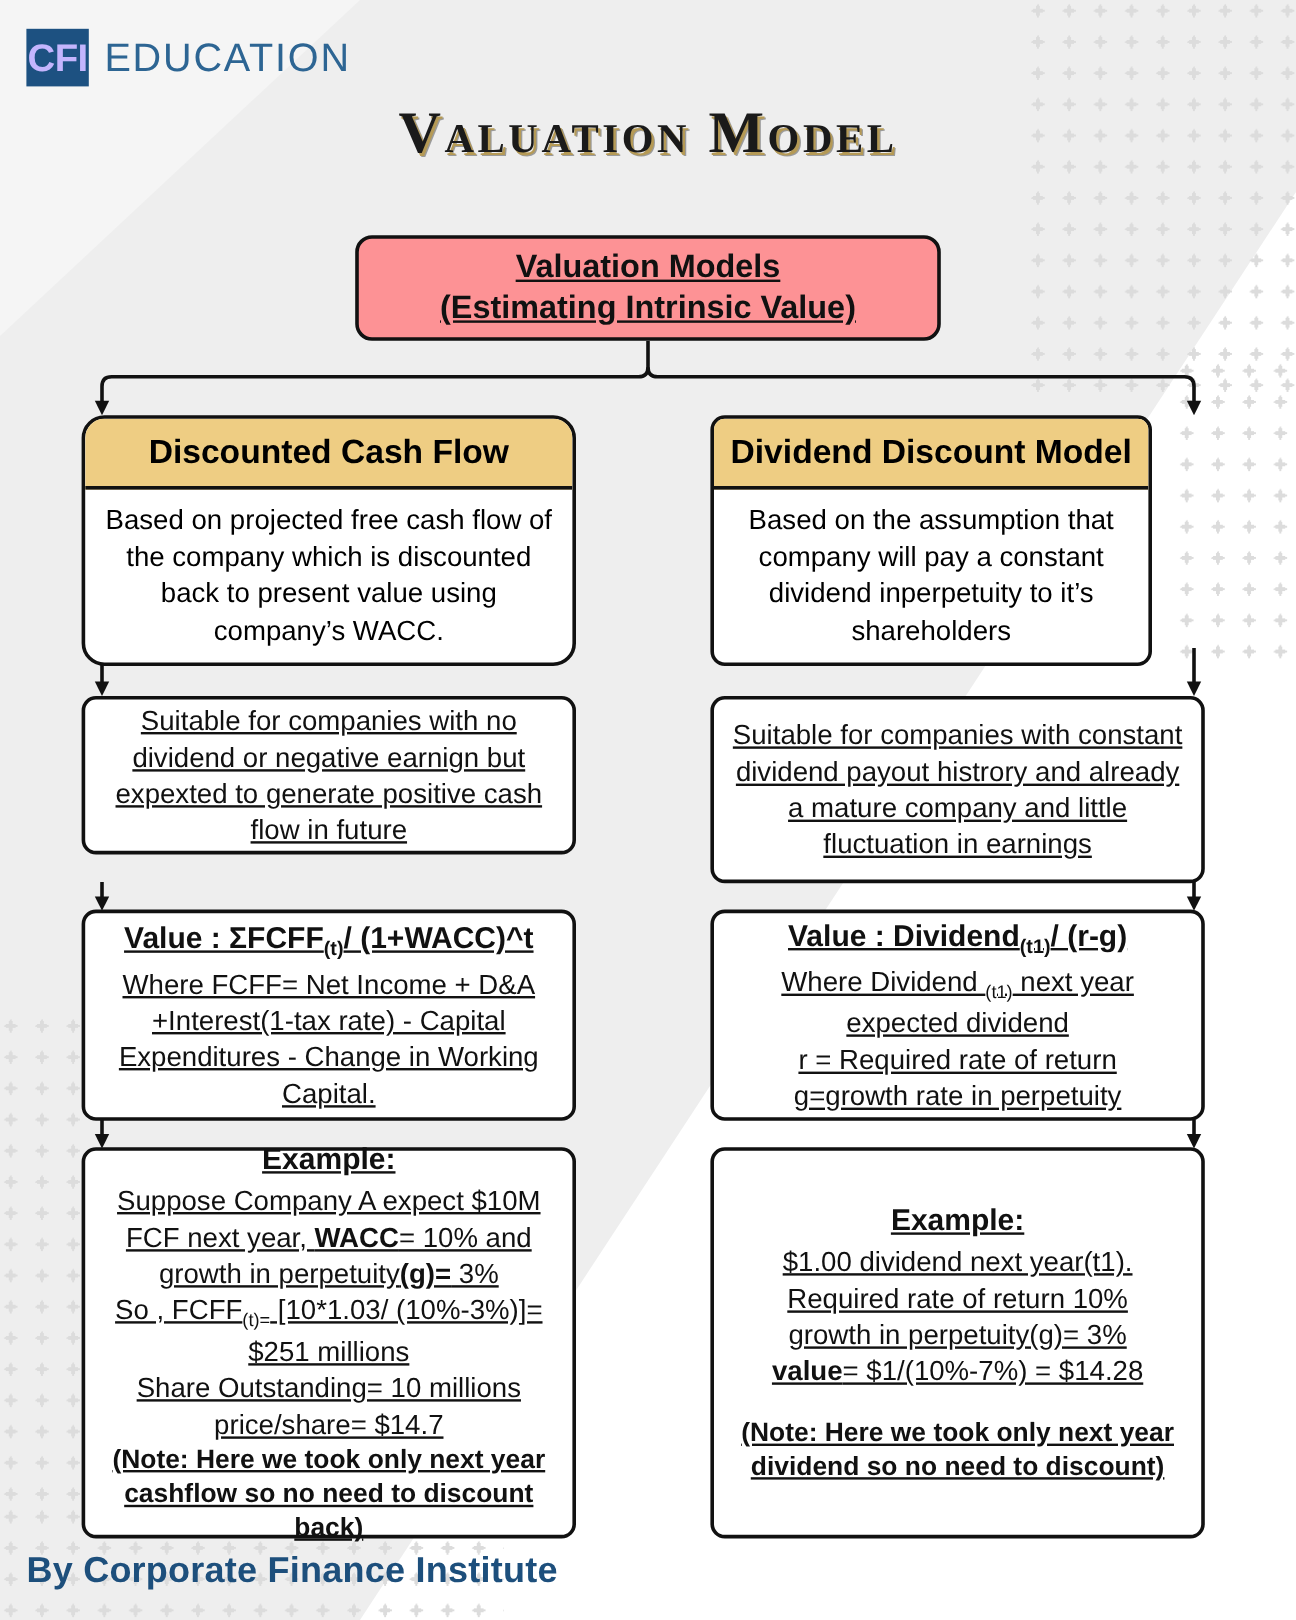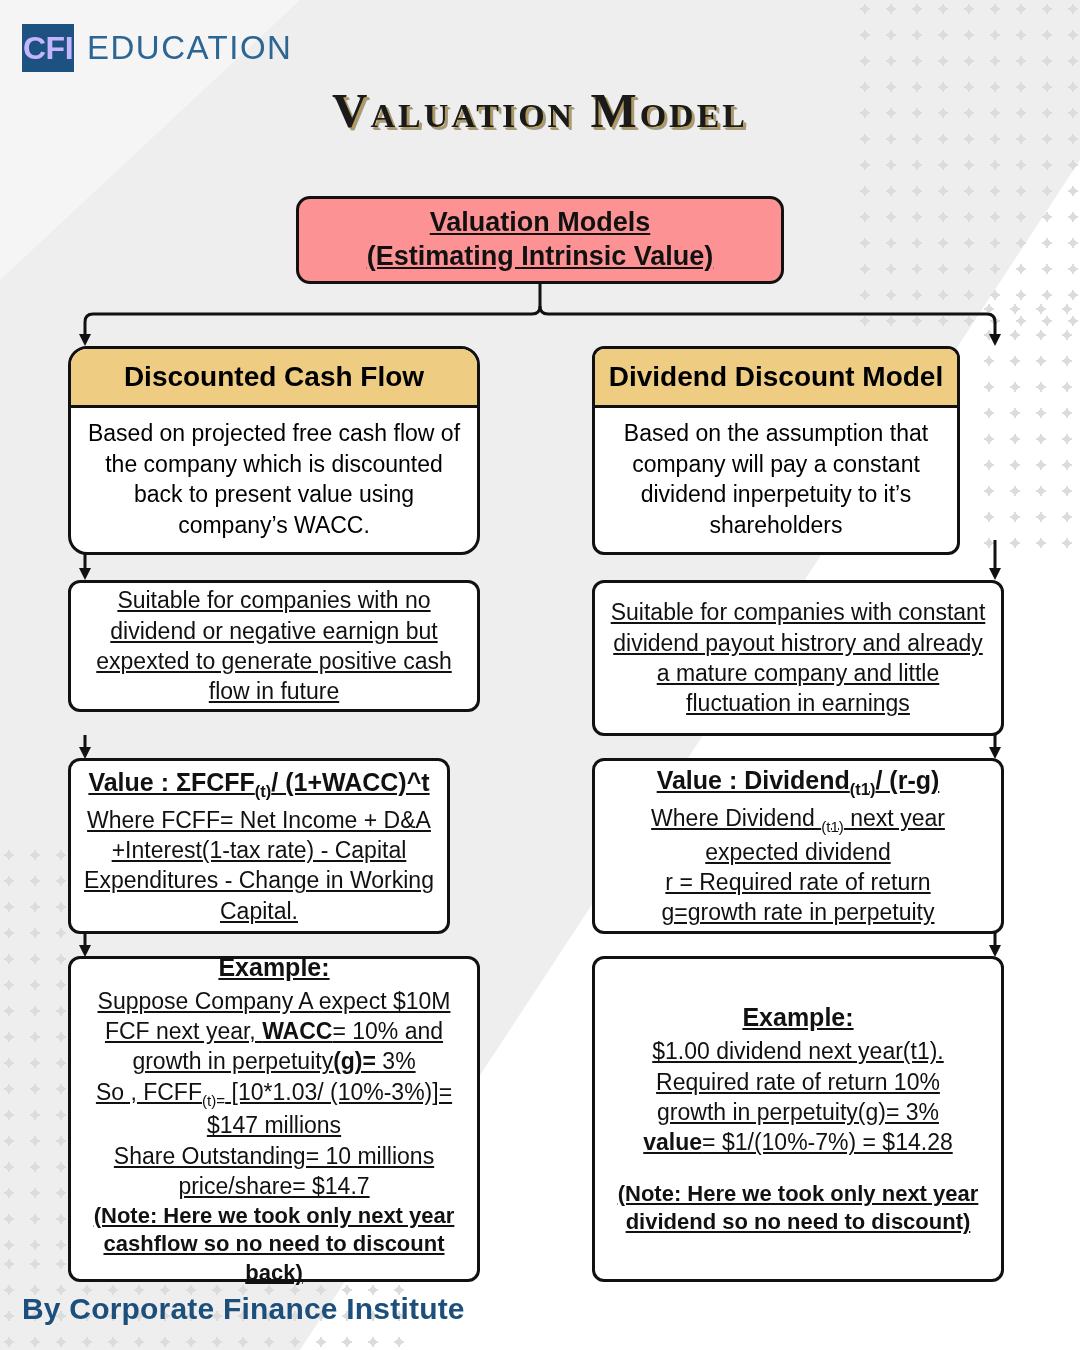--- a/index.html
+++ b/index.html
@@ -120,21 +120,21 @@
     line-height: 1.33;
     text-align: center;
   }
 
   .head-left  { top: 346px; left: 68px;  width: 412px; border-radius: 19px; }
   .head-right { top: 346px; left: 592px; width: 368px; }
 
   .b2-left  { top: 580px; left: 68px;  width: 412px; height: 132px; }
   .b2-right { top: 580px; left: 592px; width: 412px; height: 156px; }
 
-  .b3-left  { top: 758px; left: 68px;  width: 382px; height: 176px; }
+  .b3-left  { top: 758px; left: 68px;  width: 412px; height: 176px; }
   .b3-right { top: 758px; left: 592px; width: 412px; height: 176px; }
 
   .b4-left  { top: 956px; left: 68px;  width: 412px; height: 326px; }
   .b4-right { top: 956px; left: 592px; width: 412px; height: 326px; }
 
   .formula-line { font-weight: bold; font-size: 25px; margin-bottom: 2px; }
   .ex-title { font-weight: bold; font-size: 25px; margin-bottom: 2px; }
   .note { font-weight: bold; font-size: 22px; line-height: 1.3; }
   .note-gap { height: 22px; }
   sub { font-size: 0.66em; }
@@ -224,21 +224,21 @@
     <div>Expenditures - Change in Working</div>
     <div>Capital.</div>
   </div>
 
   <div class="box b4-left">
     <div class="ex-title">Example:</div>
     <div>Suppose Company A expect $10M</div>
     <div>FCF next year, <b>WACC</b>= 10% and</div>
     <div>growth in perpetuity<b>(g)=</b> 3%</div>
     <div>So , FCFF<sub>(t)=</sub> [10*1.03/ (10%-3%)]=</div>
-    <div>$147 millions</div>
+    <div>$251 millions</div>
     <div>Share Outstanding= 10 millions</div>
     <div>price/share= $14.7</div>
     <div class="note">(Note: Here we took only next year cashflow so no need to discount back)</div>
   </div>
 
   <div class="col-head head-right">
     <div class="col-head-title">Dividend Discount Model</div>
     <div class="col-head-body">Based on the assumption that company will pay a constant dividend inperpetuity to it’s shareholders</div>
   </div>
 

